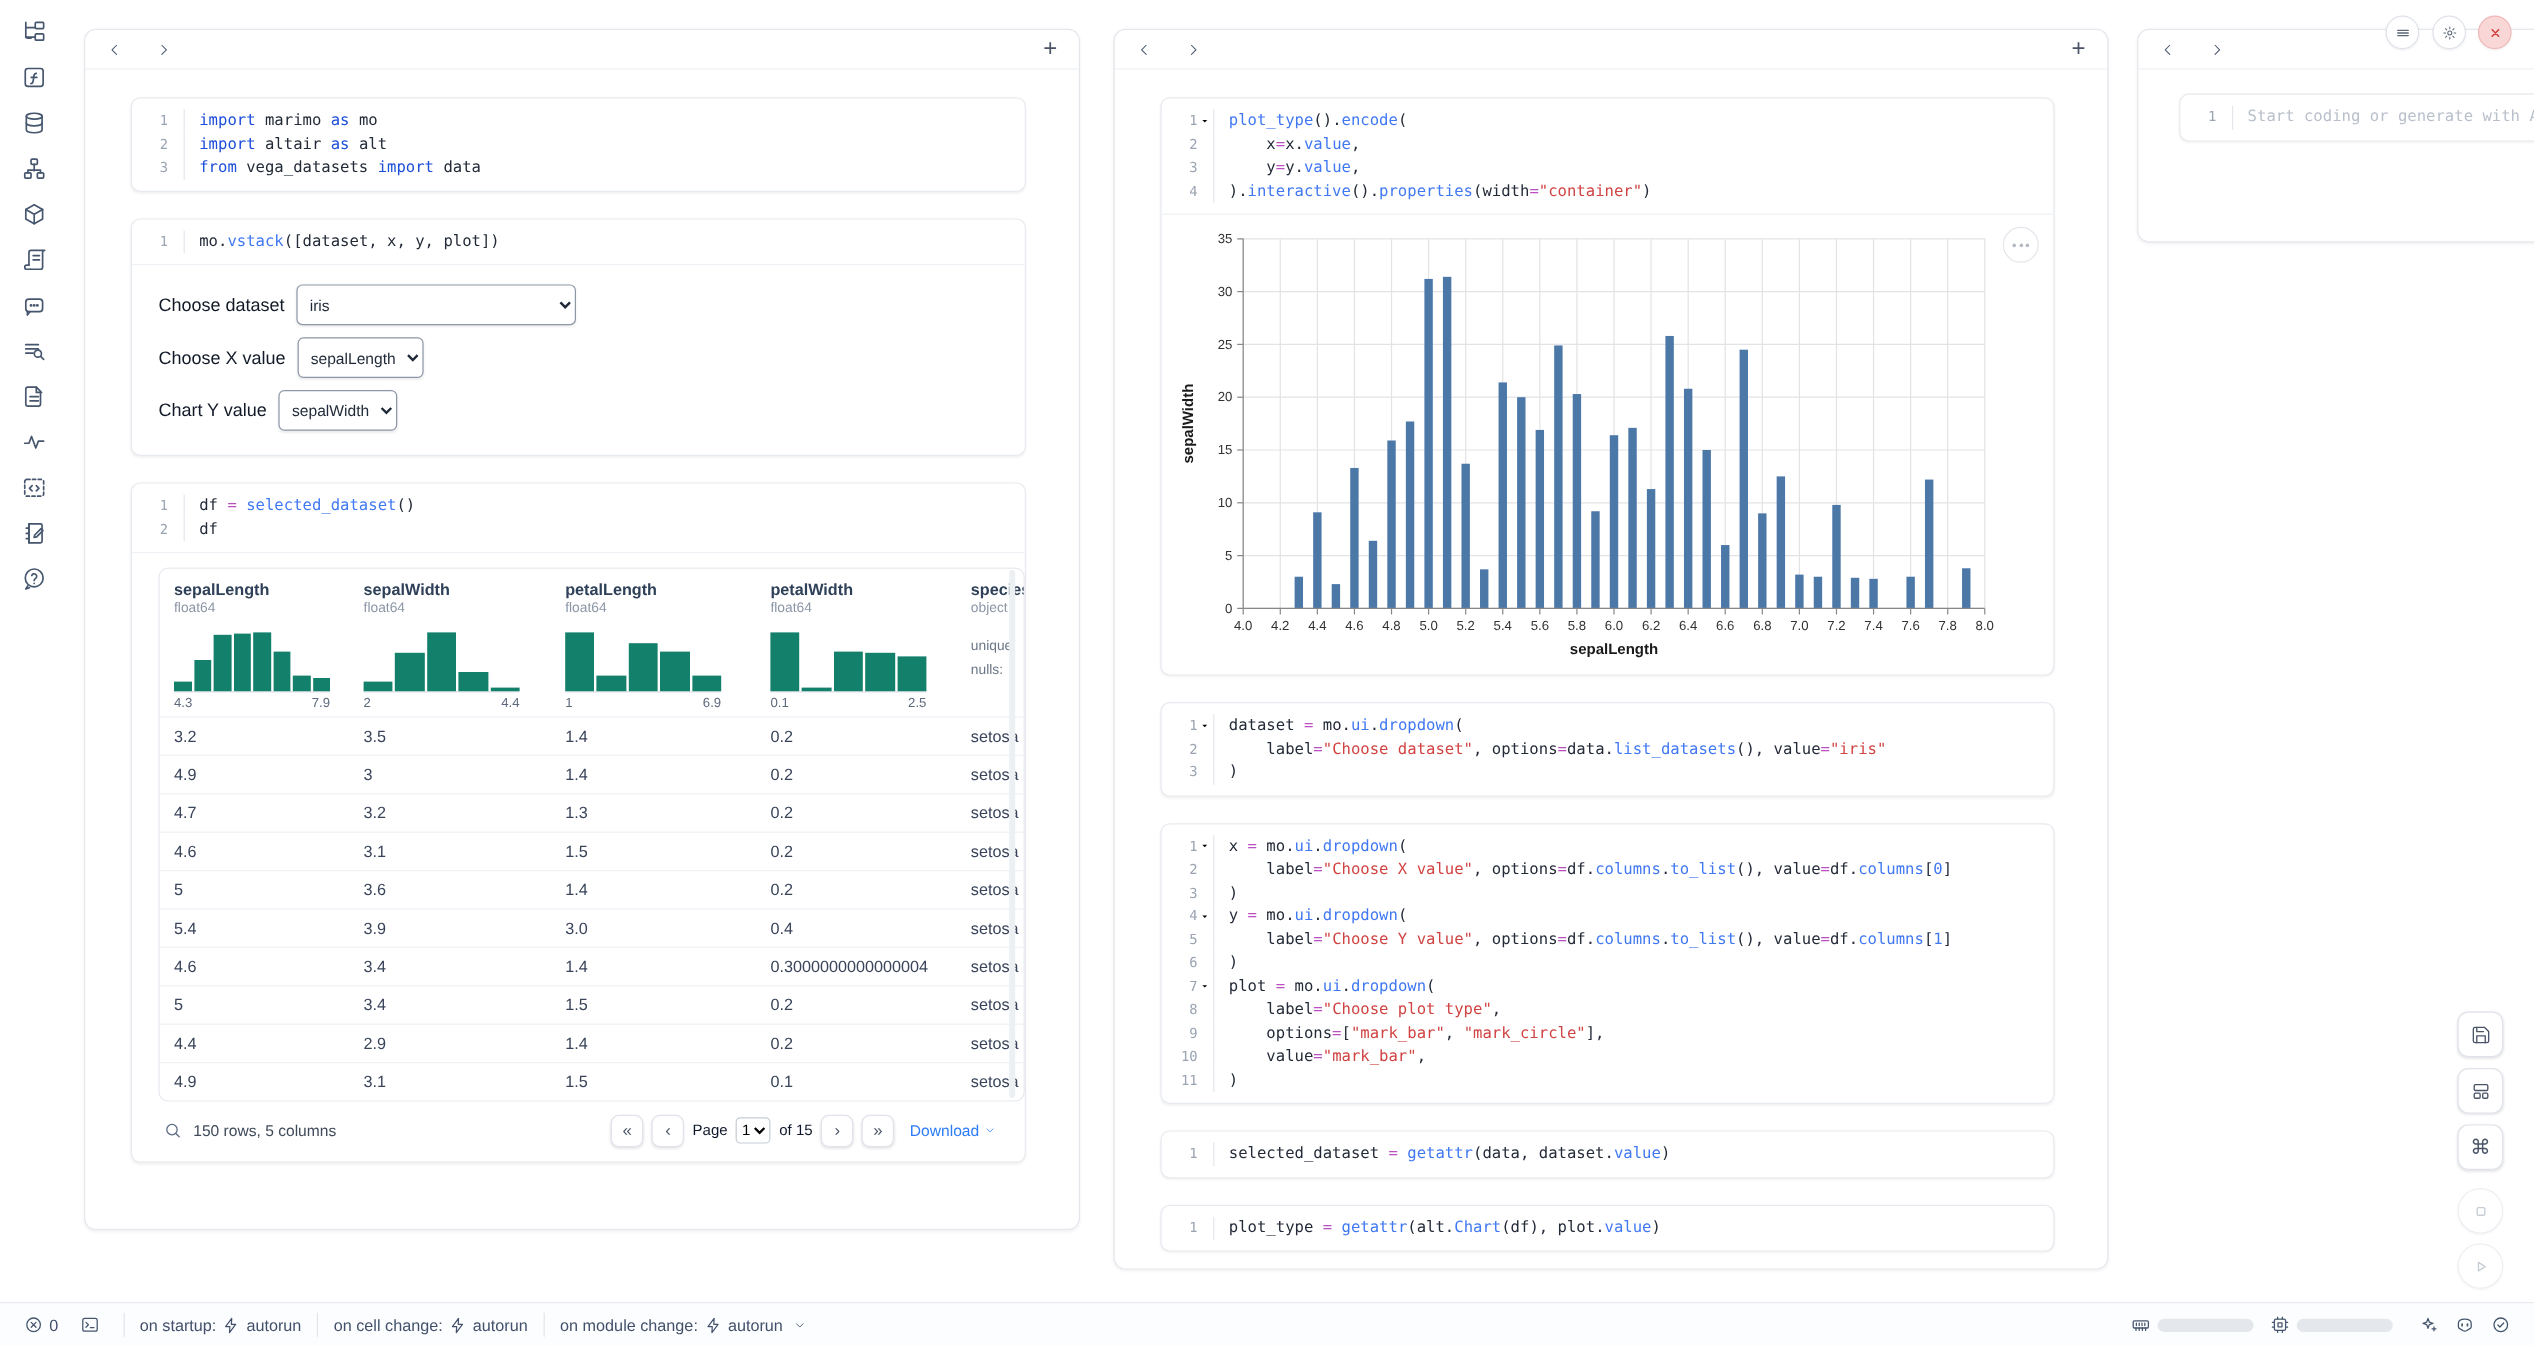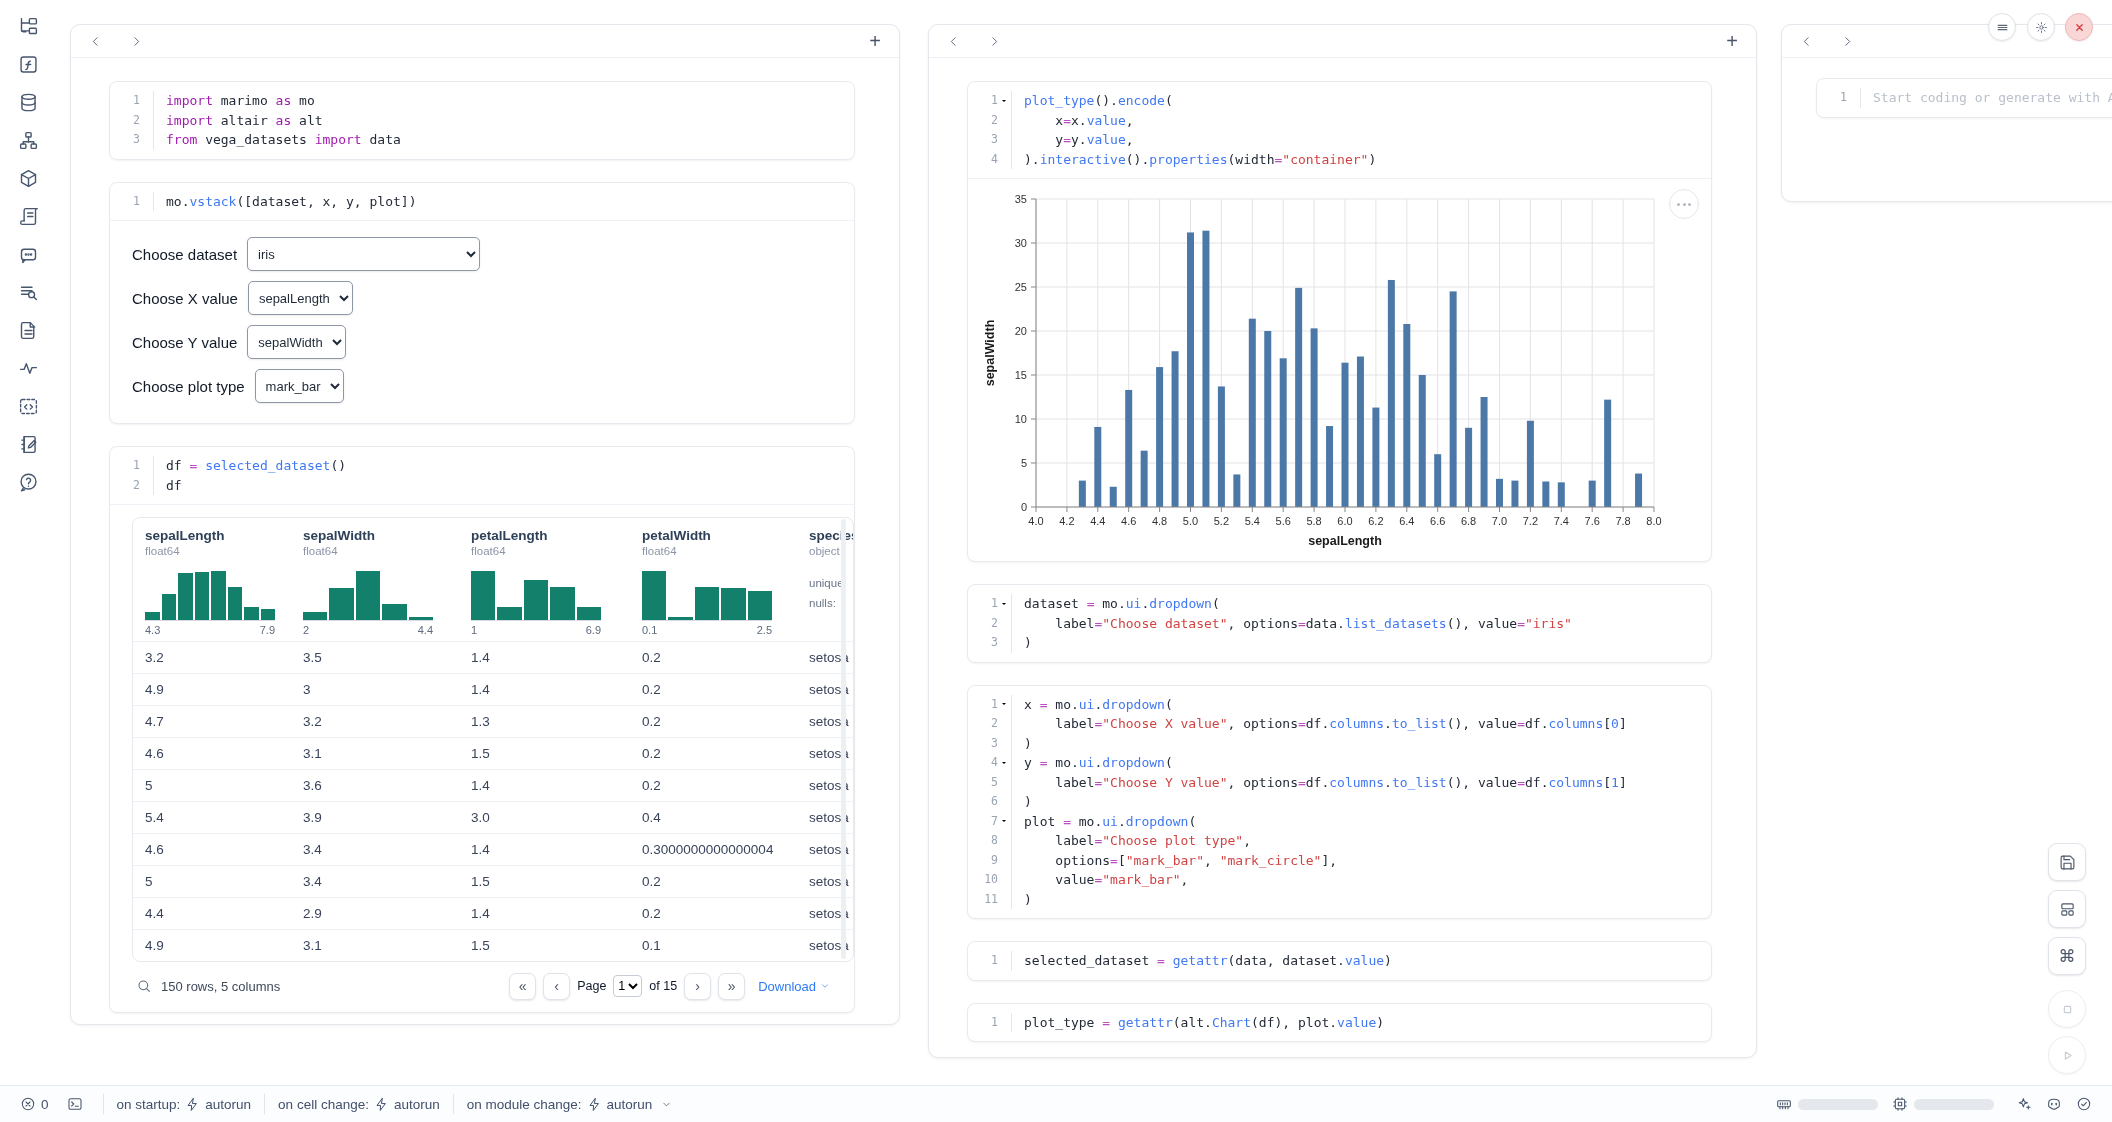--- a/index.html
+++ b/index.html
@@ -33,21 +33,21 @@
   .cell{background:#fff;border:1px solid #e7eaee;border-radius:8px;
         box-shadow:0 1px 2px rgba(16,24,40,.05);margin-bottom:22px}
   .code{padding:9px 0;font-family:"DejaVu Sans Mono",monospace;font-size:13px;color:#242b38}
   .cline{display:flex;line-height:19.5px}
   .gut{flex:0 0 44px;display:flex;justify-content:flex-end;align-items:center;
        border-right:1px solid #e3e7ec;padding-right:2px}
   .lnum{color:#9aa4b2;font-size:11.5px}
   .fold{width:11px;height:9px;color:#b7c0cd;display:inline-flex;align-items:center;justify-content:center}
   .fold svg{width:8px;height:8px;stroke-width:2.4}
   .ct{padding-left:12px;white-space:pre}
-  .tok-kw{color:#a21caf}.tok-fn{color:#4078f2}.tok-str{color:#d14343}
+  .tok-kw{color:#1d4ed8}.tok-fn{color:#4078f2}.tok-str{color:#d14343}
   .tok-op{color:#b94fc0}.tok-num{color:#4078f2}.tok-pl{color:#242b38}
   .out{border-top:1px solid #eef1f5}
 
   
   .controls{padding:16px 18px 20px 22px;display:flex;flex-direction:column;gap:10px}
   .ctl-row{display:flex;align-items:center;gap:10px;font-size:15px;color:#121a28}
   .ctl-row select{font-family:"Liberation Sans",sans-serif;font-size:13px;color:#1f2937;background:#fff;
         border:1px solid #8d97a5;border-radius:5px;padding:3px 6px;height:34px;
         box-shadow:0 1px 2px rgba(0,0,0,.08);cursor:pointer}
   .sel-wide{width:233px}
@@ -268,26 +268,22 @@
       <div class="out controls" id="controls-out">
           <div class="ctl-row">
             <span>Choose dataset</span>
             <select class="sel-wide"><option>iris</option></select>
           </div>
           <div class="ctl-row">
             <span>Choose X value</span>
             <select><option>sepalLength</option></select>
           </div>
           <div class="ctl-row">
-            <span>Choose Y value</span>
+            <span>Chart Y value</span>
             <select><option>sepalWidth</option></select>
-          </div>
-          <div class="ctl-row">
-            <span>Choose plot type</span>
-            <select><option>mark_bar</option></select>
           </div>
         </div>
     </div>
     <div class="cell">
       <div class="code" id="code-df">
           <div class="cline">
             <span class="gut">
               <span class="lnum">1</span>
               <span class="fold"></span>
             </span>

